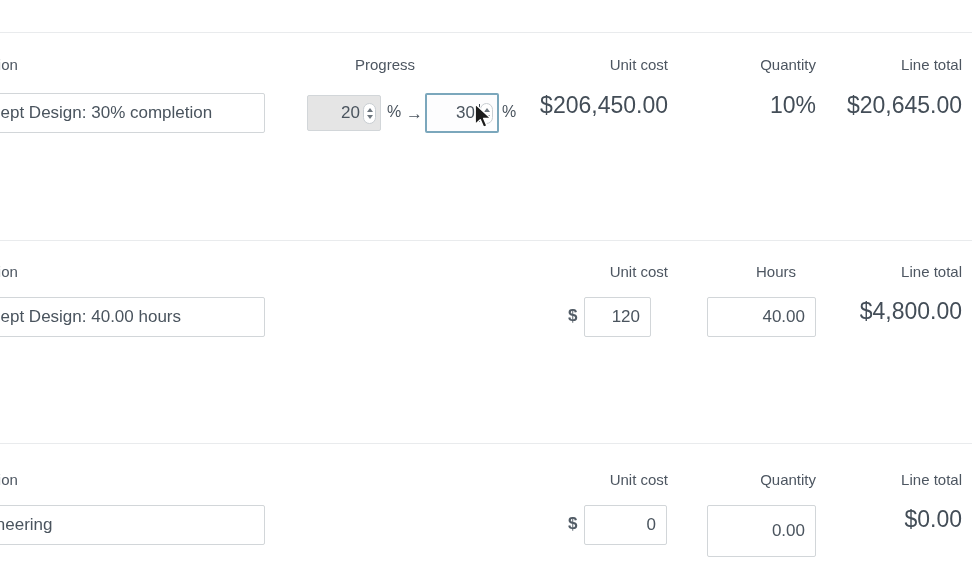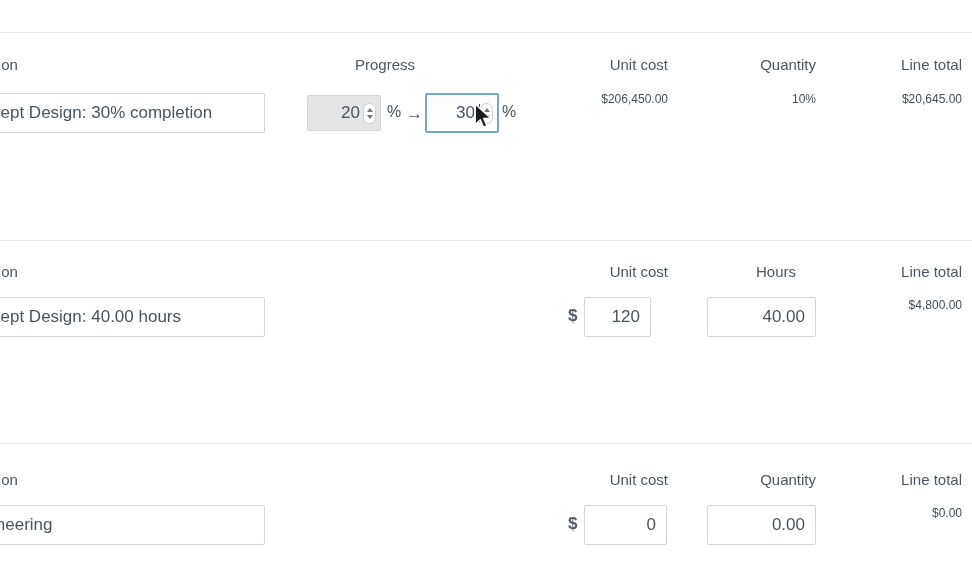--- a/index.html
+++ b/index.html
@@ -109,21 +109,21 @@
     width: 0; height: 0;
     border-left: 3.5px solid transparent;
     border-right: 3.5px solid transparent;
   }
   .spin-arrows i.up   { border-bottom: 4px solid #6d767e; }
   .spin-arrows i.down { border-top: 4px solid #6d767e; }
 
   
   .cell {
     position: absolute;
-    font-size: 12px;
+    font-size: 23px;
     color: #434d57;
     white-space: nowrap;
   }
   .cell.right { text-align: right; }
 
   .pct-label {
     position: absolute;
     font-size: 16px;
     color: #4a545e;
   }
@@ -219,21 +219,21 @@
   <div class="col-head right" style="left:660px; top:471px; width:156px;">Quantity</div>
 
   <div class="col-head right" style="left:800px; top:471px; width:162px;">Line total</div>
 
   <input class="tf" type="text" style="left: -18px; top: 505px; width: 283px; height: 40px;" value="ineering">
 
   <div class="dollar" style="left:568px; top:514px;">$</div>
 
   <input class="tf num" type="text" style="left: 584px; top: 505px; width: 83px; height: 40px;" value="0">
 
-  <input class="tf num" type="text" style="left: 707px; top: 505px; width: 109px; height: 40px;" value="0.00">
+  <input class="tf num" type="text" style="left: 707px; top: 505px; width: 109px; height: 52px;" value="0.00">
 
   <div class="cell right" style="left:800px; top:506px; width:162px;">$0.00</div>
 
   <svg class="cursor" id="mouse-cursor" width="22" height="30" viewBox="0 0 22 30" style="left: 474px; top: 103px;">
     <path d="M1.2,1 L1.2,21.5 L6.3,16.8 L9.6,24.2 L12.9,22.8 L9.7,15.5 L16.4,15.1 Z" fill="#1c1c1c" stroke="#ffffff" stroke-width="1.4" stroke-linejoin="round"></path>
   </svg>
 
 </div>
 
 </body></html>

